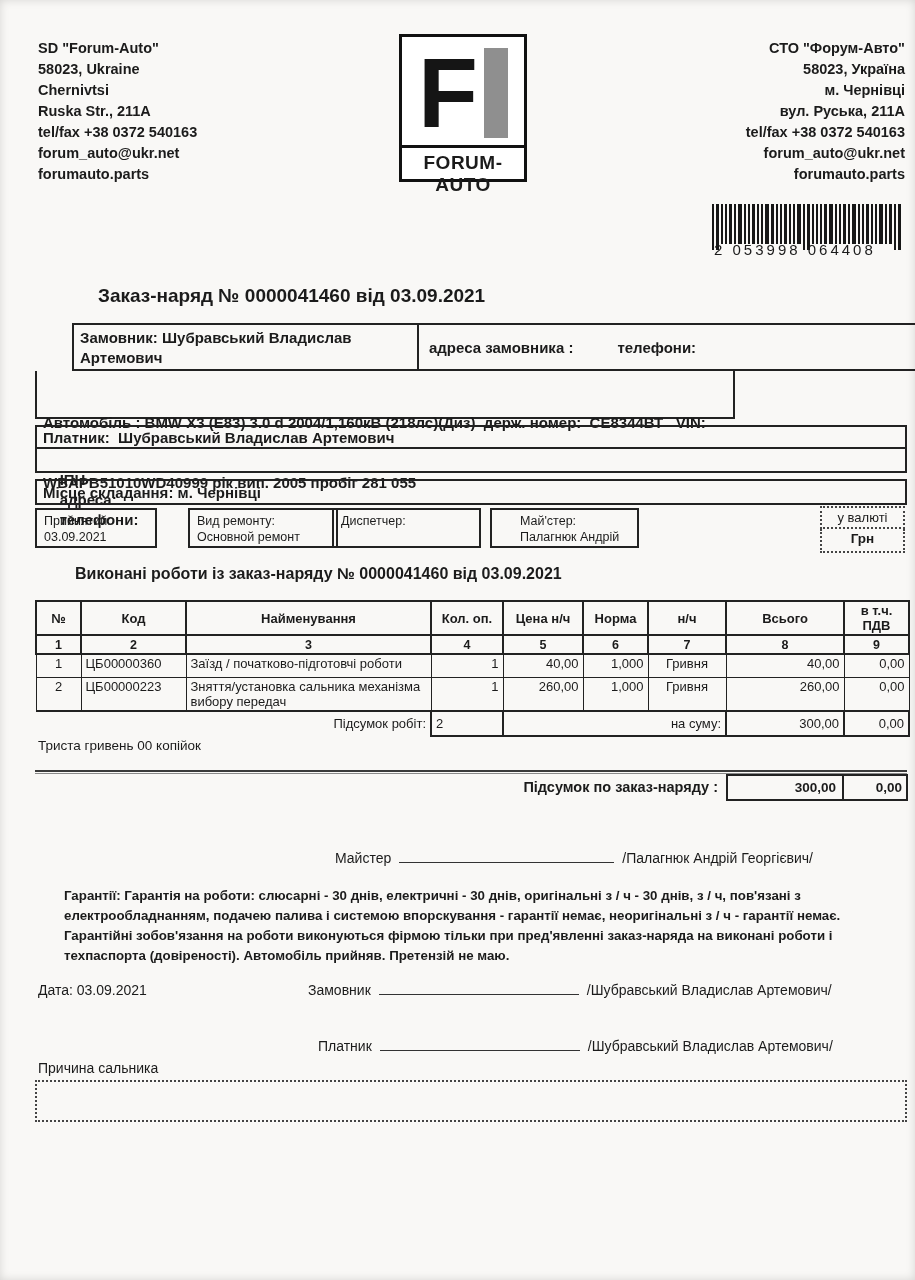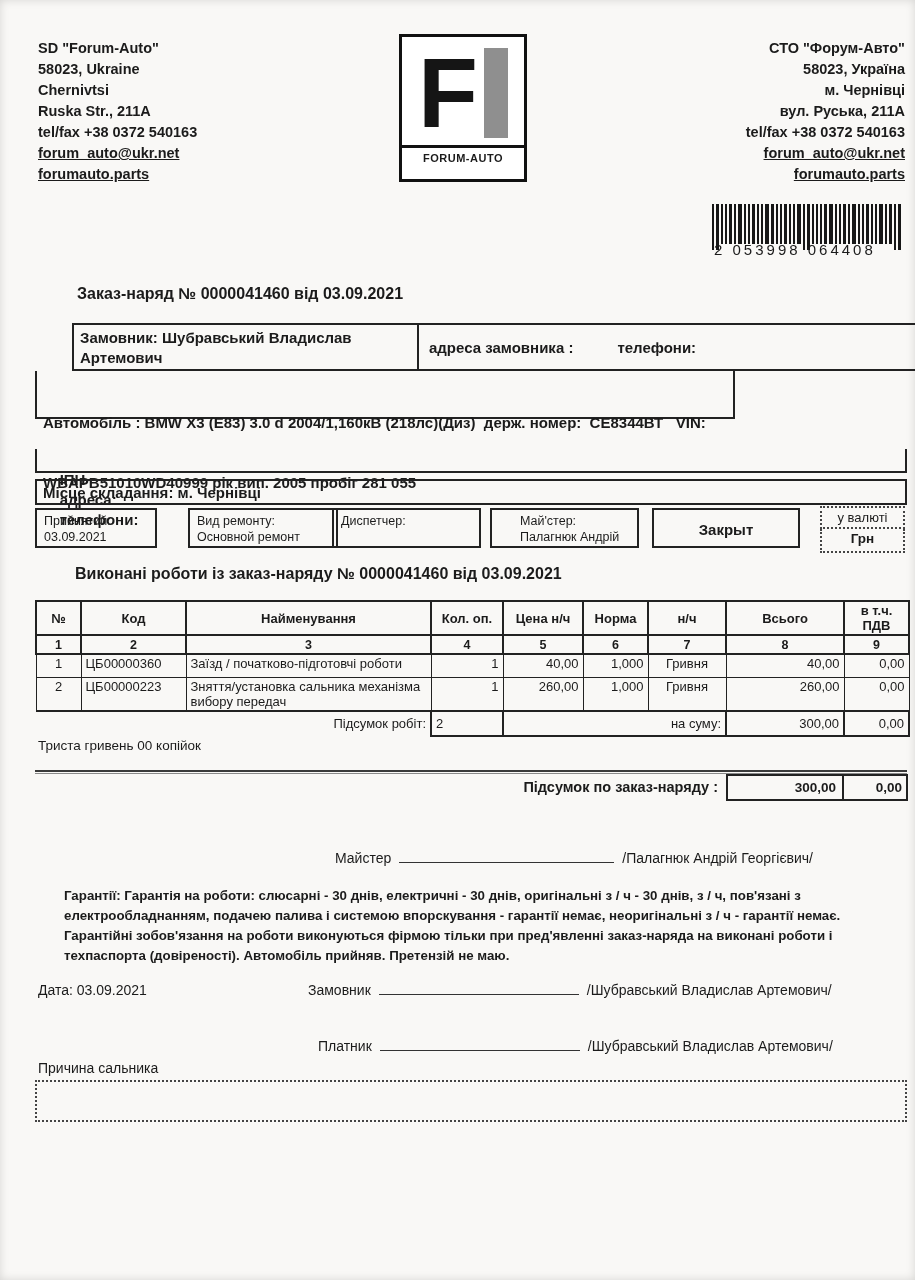--- a/index.html
+++ b/index.html
@@ -8,40 +8,40 @@
     position: relative; width: 915px; height: 1280px; margin: 0 auto;
     background: #f9f8f6; color: #1b1b1b; overflow: hidden;
     box-shadow: inset 0 0 10px rgba(0,0,0,.14);
   }
   .abs { position: absolute; }
 
   
   .hdr-block { font-size: 14.5px; font-weight: bold; line-height: 21px; }
   .hdr-left  { left: 38px; top: 38px; }
   .hdr-right { right: 10px; top: 38px; text-align: right; }
-  .hdr-line.u { text-decoration: underline; }
+  .hdr-line.u { }
 
   .logo { left: 399px; top: 34px; width: 128px; height: 148px;
           border: 3px solid #111; background: #fff; }
   .logo-emblem { height: 108px; display: flex; align-items: center;
                  justify-content: center; gap: 6px; padding-top: 4px; }
   .logo-f { font-size: 98px; font-weight: bold; line-height: 92px; color: #151515;
             font-family: "Liberation Sans", sans-serif; }
   .logo-bar { width: 24px; height: 90px; background: #8f8f8f; }
   .logo-caption { border-top: 3px solid #111; font-weight: bold; text-align: center;
-                  font-size: 11px; padding: 4px 0 2px; letter-spacing: .5px; }
+                  font-size: 19px; padding: 4px 0 2px; letter-spacing: .5px; }
 
   
   .barcode { left: 712px; top: 204px; width: 196px; }
   .bars { display: flex; align-items: flex-start; height: 46px; }
   .bars div { background: #161616; margin-right: 2px; }
   .bc-digits { font-size: 15px; letter-spacing: 3px; margin-top: -9px;
                background: transparent; padding-left: 2px; }
 
-  .doc-title { left: 77px; top: 285px; font-size: 16px; font-weight: bold; }
+  .doc-title { left: 98px; top: 285px; font-size: 19px; font-weight: bold; }
 
   
   .ibox { border: 2px solid #222; background: transparent; font-weight: bold;
           font-size: 15px; line-height: 20px; white-space: pre-wrap; }
   .row1 { left: 35px; top: 323px; width: 872px; height: 48px; display: flex; border: 2px solid #222; margin-left: 37px; }
   .row1-c1 { width: 345px; border-right: 2px solid #222; padding: 3px 6px;
              font-weight: bold; font-size: 15px; line-height: 20px; }
   .row1-c2 { flex: 1; display: flex; align-items: center; gap: 44px; padding: 0 10px;
              font-weight: bold; font-size: 15px; }
   .row2 { left: 35px; top: 371px; width: 700px; height: 48px; border-top: none; padding: 2px 6px; }
@@ -201,20 +201,21 @@
       <span>адреса замовника :</span>
       <span>телефони:</span>
     </div>
   </div>
 
   <div class="abs ibox row2">
     <div>Автомобіль : BMW X3 (E83) 3.0 d 2004/1,160кВ (218лс)(Диз)  держ. номер:  СЕ8344ВТ   VIN:</div>
     <div>WBAPB51010WD40999 рік вип. 2005 пробіг 281 055</div>
   </div>
 
+  <div class="abs ibox row3">Платник:  Шубравський Владислав Артемович</div>
   <div class="abs ibox row4">
     <span>ІПН</span>
     <span>адреса:</span>
     <span>телефони:</span>
   </div>
 
   <div class="abs ibox row5">Місце складання: м. Чернівці</div>
 
   <div class="sbox sb1">
     <div>Прийнятий:</div>
@@ -224,21 +225,20 @@
     <div>Вид ремонту:</div>
     <div>Основной ремонт</div>
   </div>
   <div class="sbox sb3">
     <div>Диспетчер:</div>
   </div>
   <div class="sbox sb4">
     <div>Май'стер:</div>
     <div>Палагнюк Андрій</div>
   </div>
-  <div class="sbox sb5">Закрыт</div>
   <div class="cur1">у валюті</div>
   <div class="cur2">Грн</div>
 
   <div class="abs works-title">Виконані роботи із заказ-наряду №  0000041460 від 03.09.2021</div>
 
   <table class="works">
     <colgroup>
       <col style="width:45px">
         <col style="width:105px">
         <col style="width:245px">

